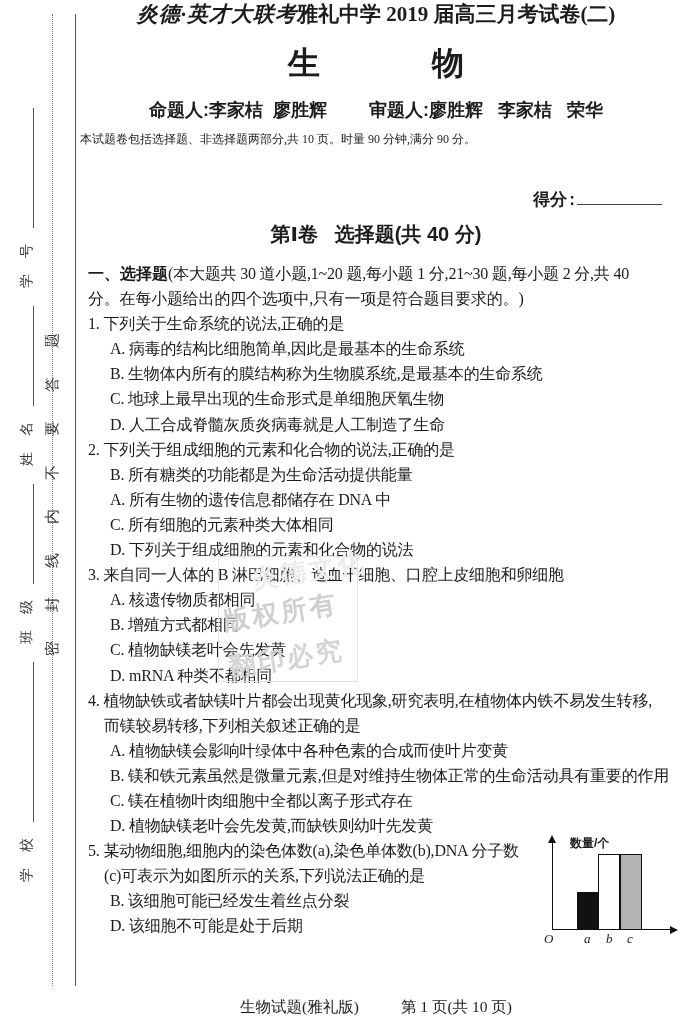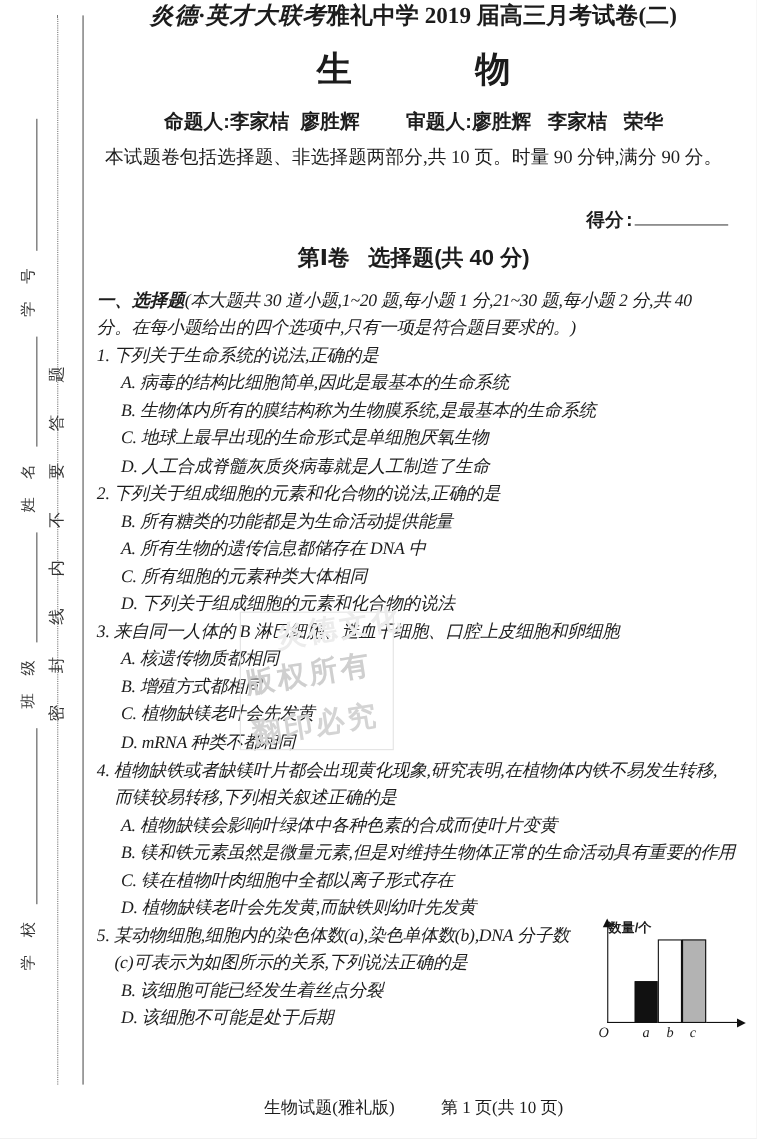--- a/index.html
+++ b/index.html
@@ -33,48 +33,48 @@
   .header-area { position:absolute; left:80px; top:0; width:592px; }
   .exam-series-line { text-align:center; font-size:21px; white-space:pre; }
   .series-name { font-weight:bold; font-style:italic; letter-spacing:1px; }
   .exam-name { font-weight:bold; }
   .subject-title { margin-top:14px; display:flex; justify-content:center; gap:112px;
     font-size:32px; font-weight:bold;
     font-family:"Liberation Sans","DejaVu Sans",sans-serif; }
   .authors-line { margin-top:12px; display:flex; justify-content:center; gap:42px;
     font-size:18px; font-weight:bold; white-space:pre;
     font-family:"Liberation Sans","DejaVu Sans",sans-serif; }
-  .instructions-line { margin-top:9px; text-align:center; font-size:17px; white-space:nowrap; }
+  .instructions-line { margin-top:9px; text-align:left; font-size:12px; white-space:nowrap; }
   .score-line { position:absolute; left:533px; top:188px; font-size:17px; font-weight:bold;
     font-family:Liberation Mono, monospace; white-space:nowrap; }
   .score-blank { display:inline-block; width:85px; height:15px; border-bottom:1px solid #444; }
   .section-heading { position:absolute; left:80px; top:221px; width:592px; text-align:center;
     font-size:20px; font-weight:bold; white-space:pre;
     font-family:"Liberation Sans","DejaVu Sans",sans-serif; }
   
   .questions { position:absolute; left:88px; top:261px; width:584px;
     font-size:16px; line-height:25.1px; letter-spacing:-0.2px; }
-  .q-line { white-space:nowrap;font-style:italic; }
+  .q-line { white-space:nowrap; }
   .intro-bold { font-weight:bold;
     font-family:"Liberation Sans","DejaVu Sans",sans-serif; letter-spacing:0; }
   .opt  { padding-left:22px; }
   .cont { padding-left:16px; }
   
   .chart { position:absolute; left:543px; top:835px; width:140px; height:112px; }
   .chart-yaxis { position:absolute; left:9px; top:7px; width:0; height:88px;
     border-left:1.5px solid #111; }
   .chart-yarrow { position:absolute; left:5px; top:0; width:0; height:0;
     border-left:4.5px solid transparent; border-right:4.5px solid transparent;
     border-bottom:8px solid #111; }
   .chart-xaxis { position:absolute; left:9px; top:94px; width:120px; height:0;
     border-top:1.5px solid #111; }
   .chart-xarrow { position:absolute; left:127px; top:90.5px; width:0; height:0;
     border-top:4.5px solid transparent; border-bottom:4.5px solid transparent;
     border-left:8px solid #111; }
-  .chart-ylabel { position:absolute; left:10px; top:0px; font-size:12px; font-weight:bold;
+  .chart-ylabel { position:absolute; left:27px; top:0px; font-size:12px; font-weight:bold;
     font-family:"Liberation Sans","DejaVu Sans",sans-serif; white-space:nowrap; }
   .chart-bar { position:absolute; bottom:17px; box-sizing:border-box; border:1px solid #111; }
   .bar-a { left:34px; width:21px; }
   .bar-b { left:55px; width:22px; }
   .bar-c { left:77px; width:22px; }
   .chart-origin { position:absolute; left:1px; top:96px; font-size:13px; font-style:italic; }
   .chart-cat { position:absolute; top:96px; font-size:13px; font-style:italic; }
   .cat-a { left:41px; } .cat-b { left:63px; } .cat-c { left:84px; }
   
   .watermark { position:absolute; left:218px; top:556px; width:138px; height:124px;

